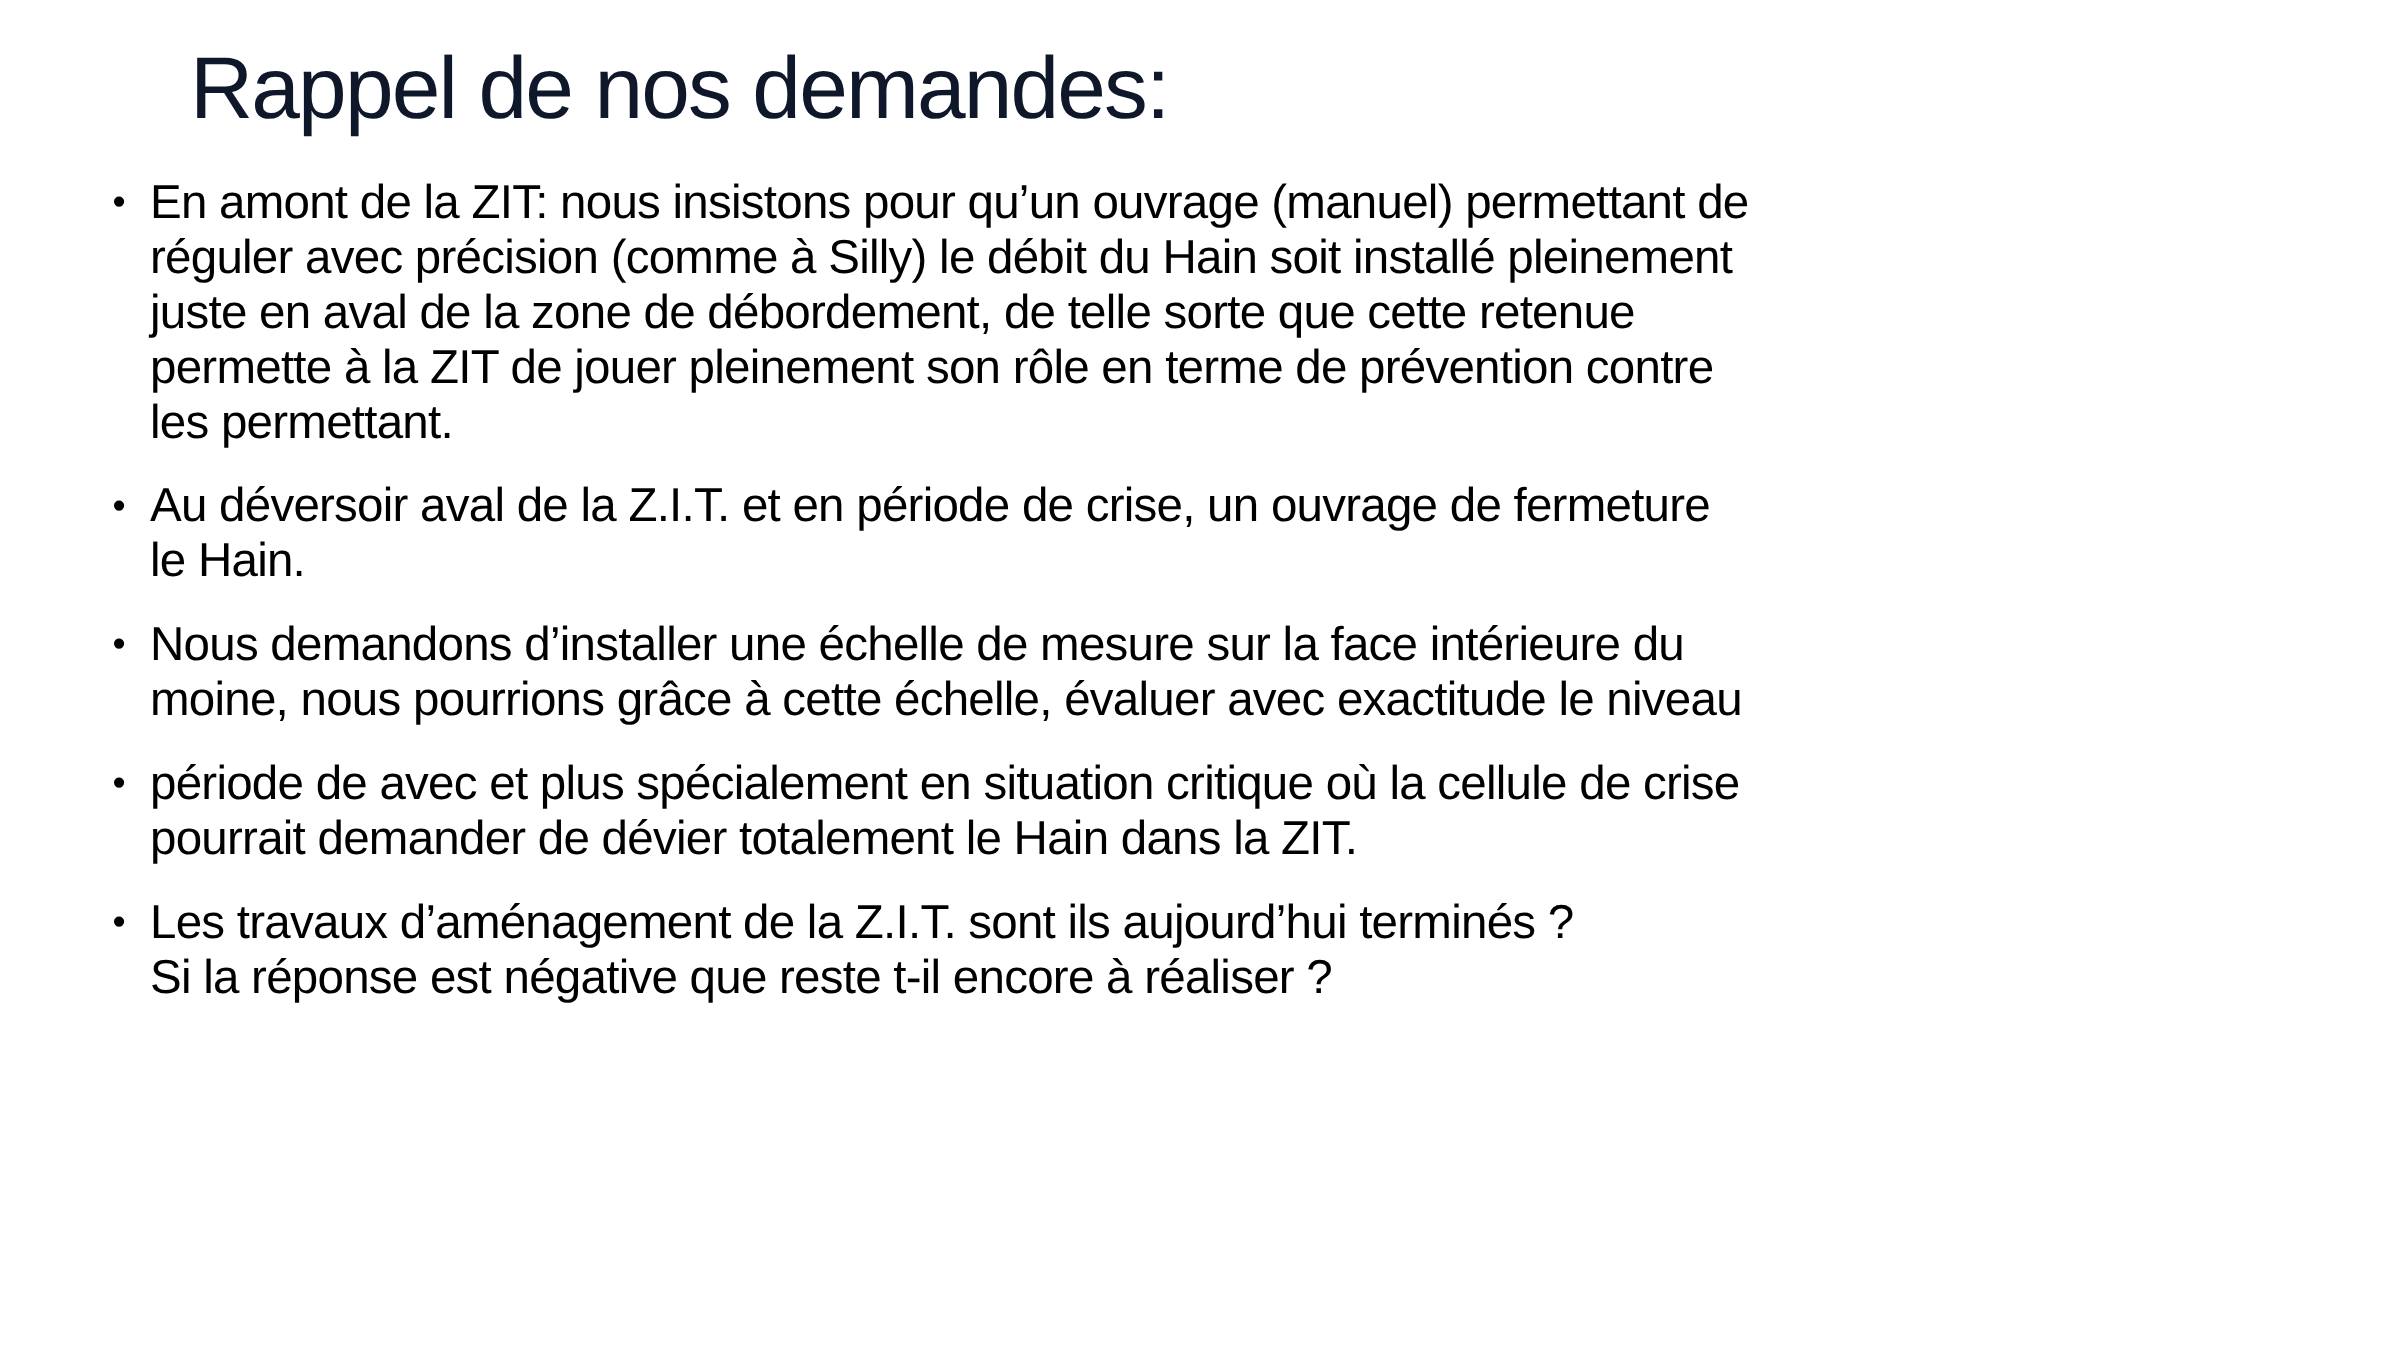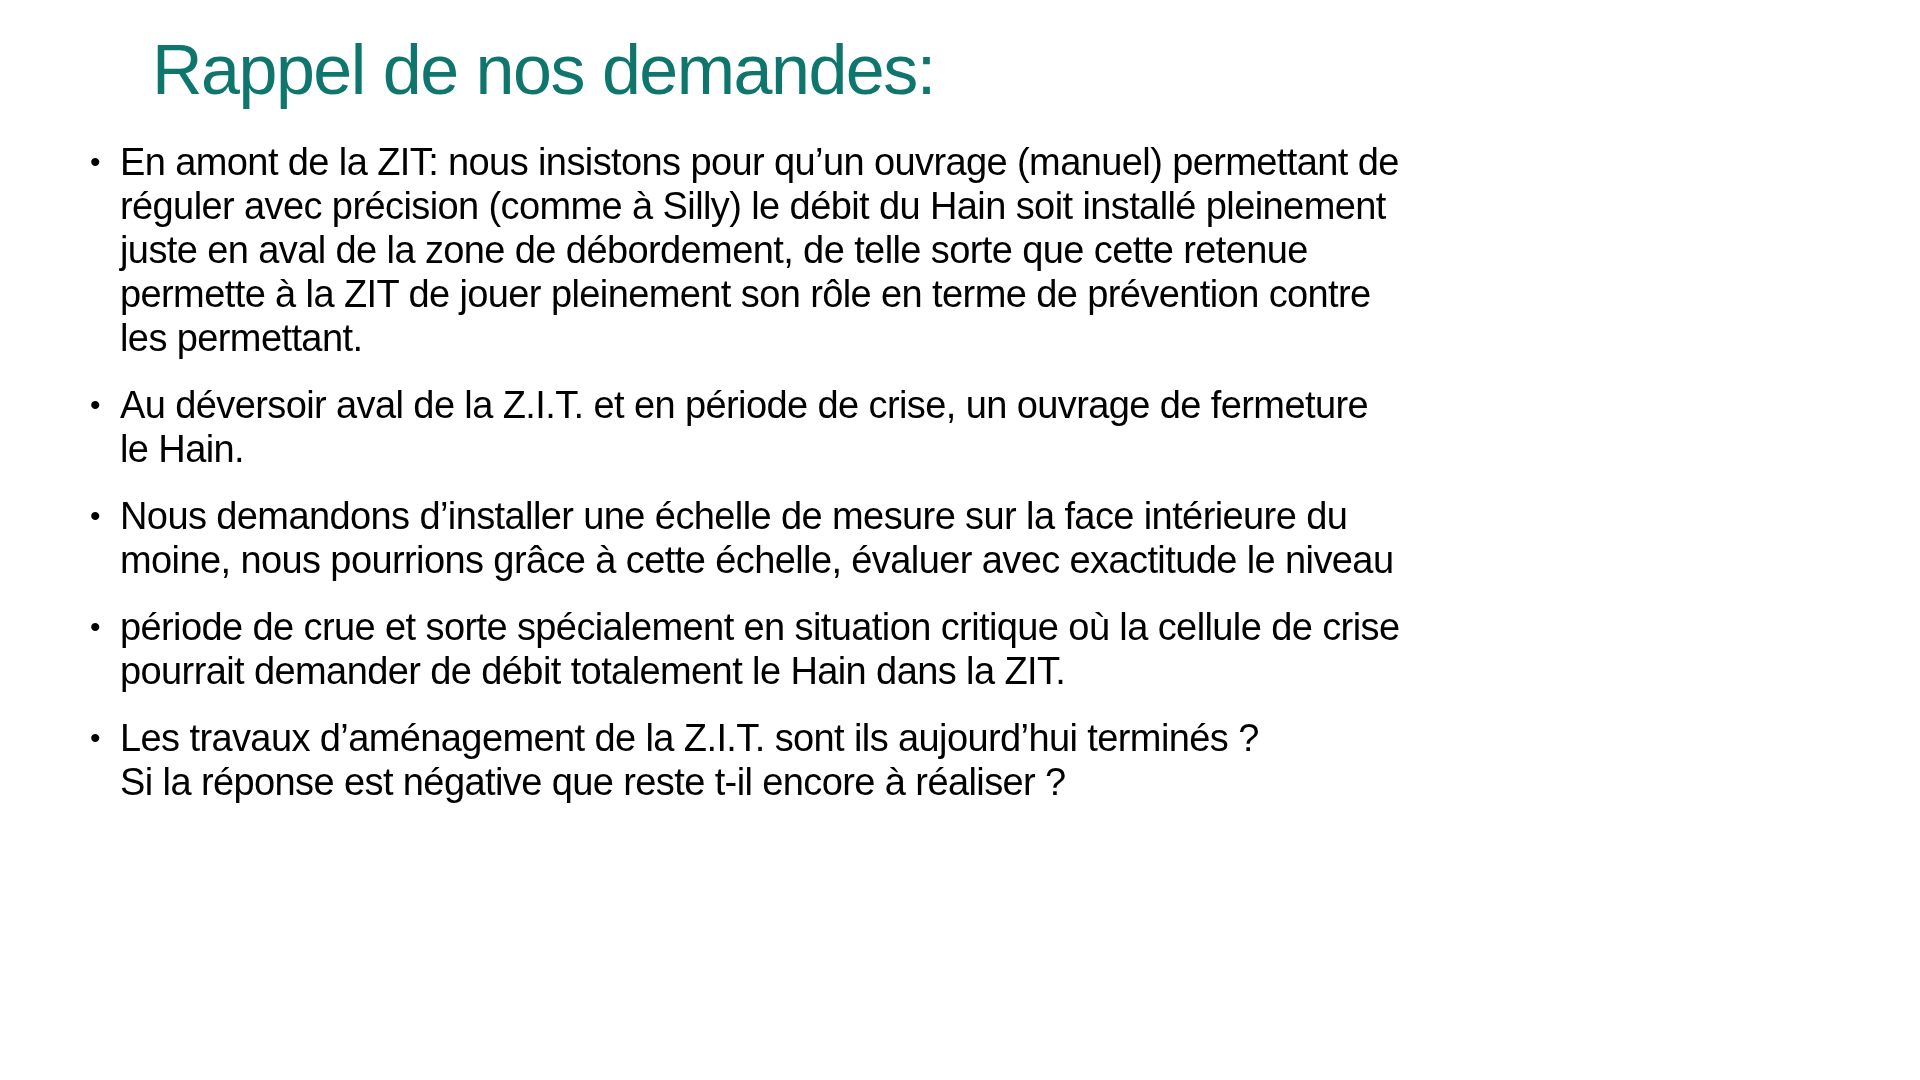--- a/index.html
+++ b/index.html
@@ -18,21 +18,21 @@
   }
   .title {
     position: absolute;
     left: 152px;
     top: 30px;
     margin: 0;
     font-size: 70px;
     font-weight: 400;
     letter-spacing: -1.5px;
     white-space: nowrap;
-    color: #0f766e;
+    color: #0f172a;
   }
   .bullets {
     position: absolute;
     left: 90px;
     top: 140px;
     width: 1500px;
     margin: 0;
     padding: 0;
     list-style: none;
   }
@@ -84,22 +84,22 @@
       <li class="bullet-item">
         <span class="bullet-marker">•</span>
         <div class="bullet-text">
           <div class="bullet-line">Nous demandons d’installer une échelle de mesure sur la face intérieure  du</div>
           <div class="bullet-line">moine, nous pourrions grâce à cette échelle, évaluer avec exactitude le niveau</div>
         </div>
       </li>
       <li class="bullet-item">
         <span class="bullet-marker">•</span>
         <div class="bullet-text">
-          <div class="bullet-line">période de crue et sorte spécialement en situation critique où la cellule de crise</div>
-          <div class="bullet-line">pourrait demander de débit totalement le Hain dans la ZIT.</div>
+          <div class="bullet-line">période de avec et plus spécialement en situation critique où la cellule de crise</div>
+          <div class="bullet-line">pourrait demander de dévier totalement le Hain dans la ZIT.</div>
         </div>
       </li>
       <li class="bullet-item">
         <span class="bullet-marker">•</span>
         <div class="bullet-text">
           <div class="bullet-line">Les travaux d’aménagement de la Z.I.T. sont ils aujourd’hui terminés ?</div>
           <div class="bullet-line">Si la réponse est négative que reste t-il encore à réaliser ?</div>
         </div>
       </li>
     </ul>

